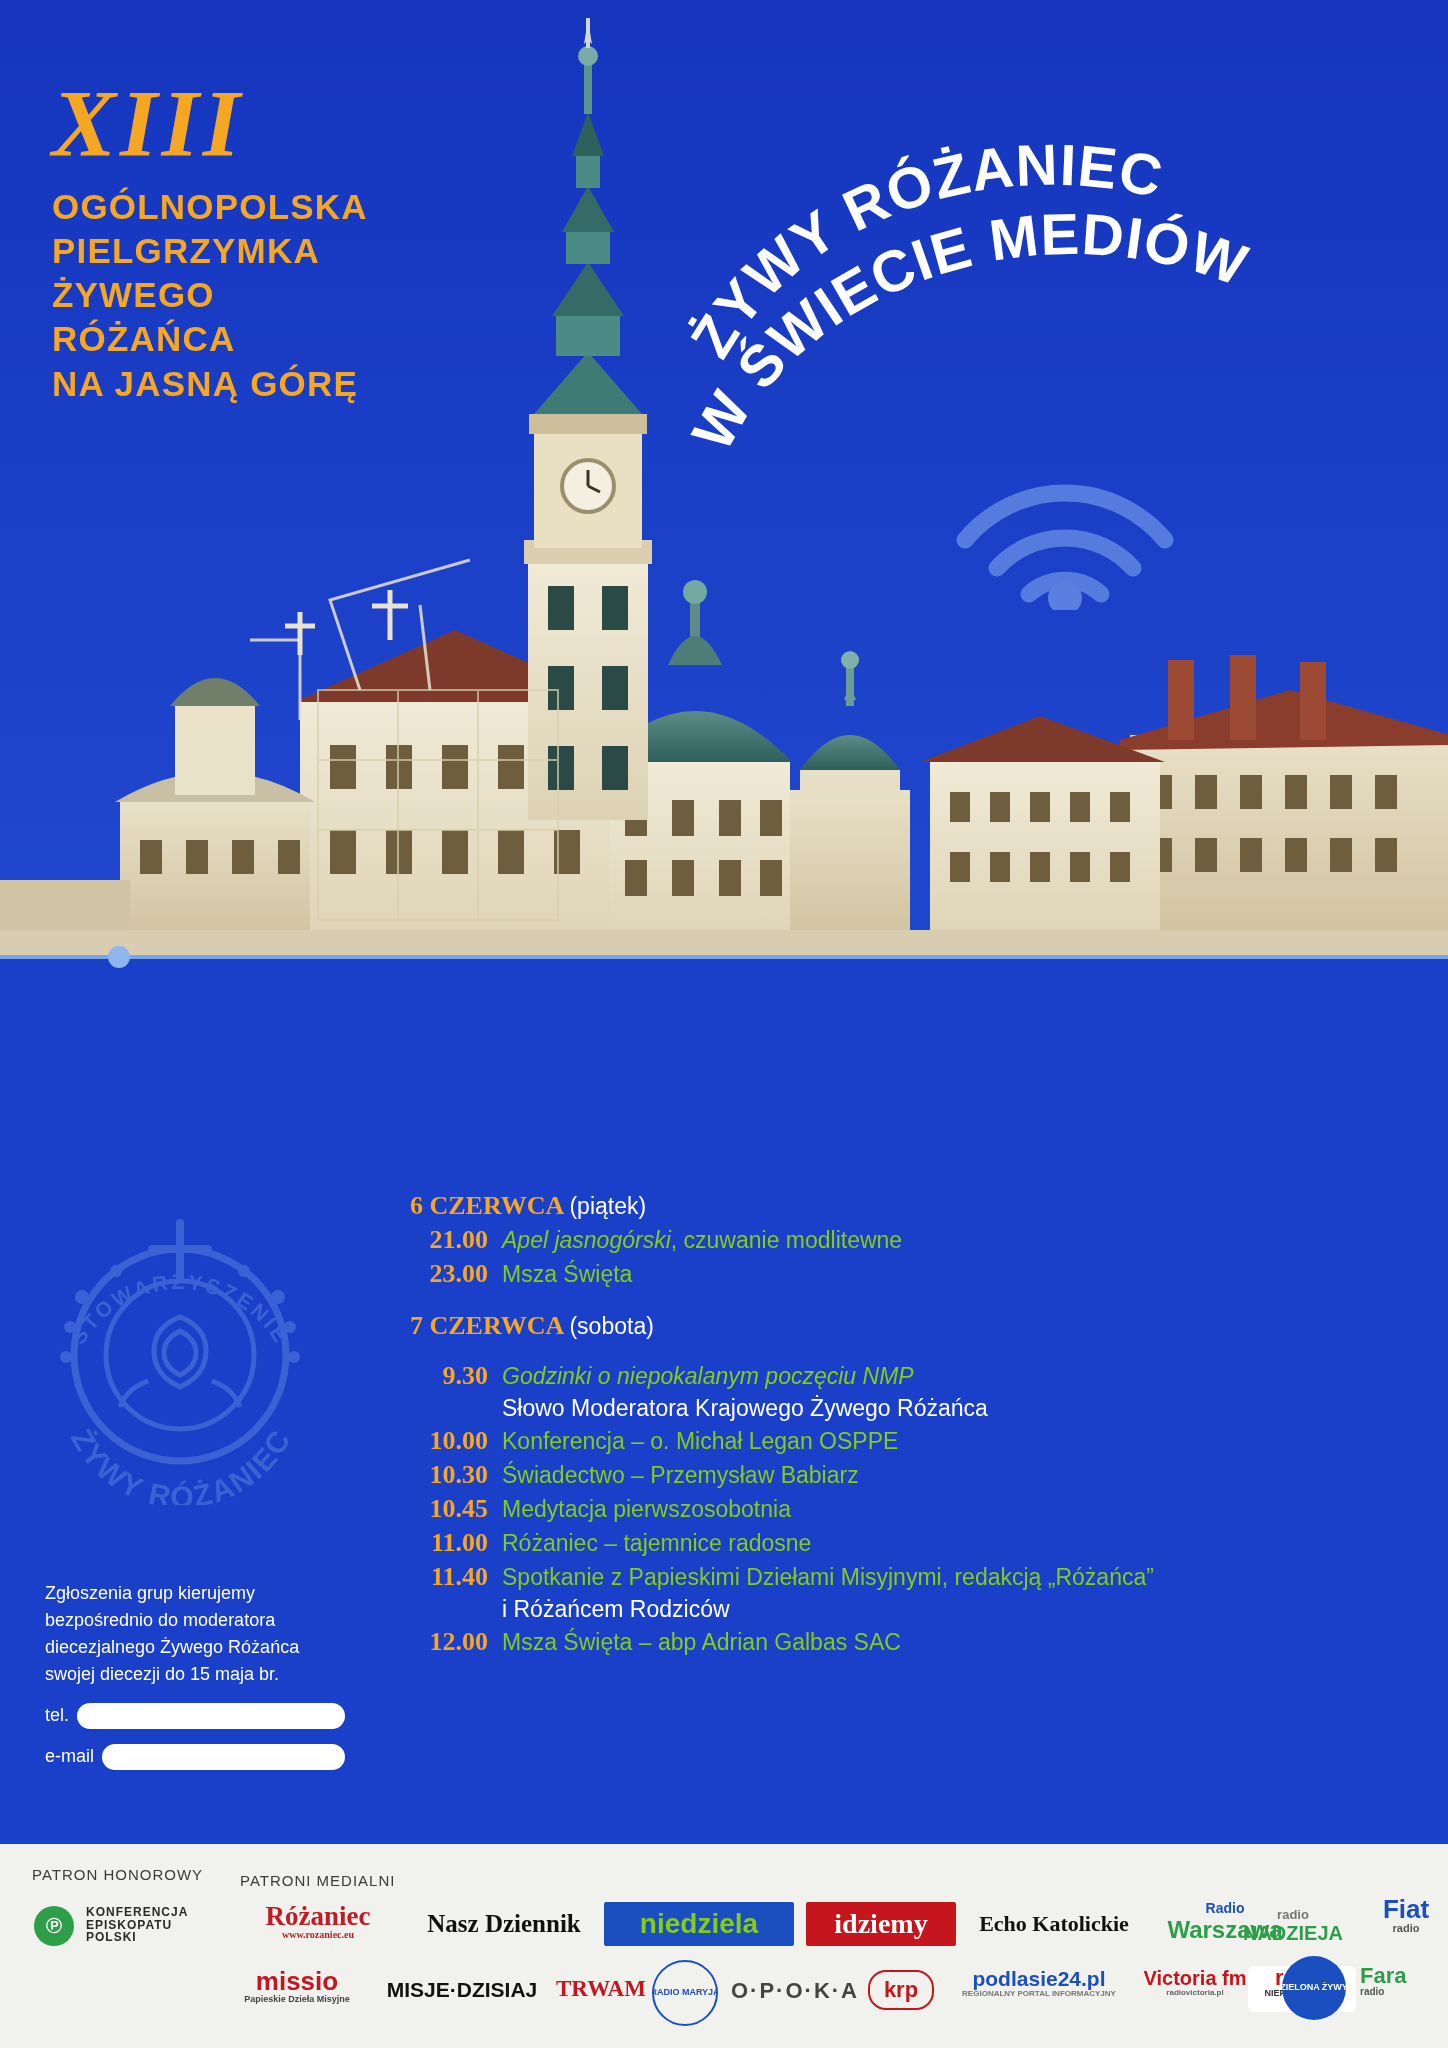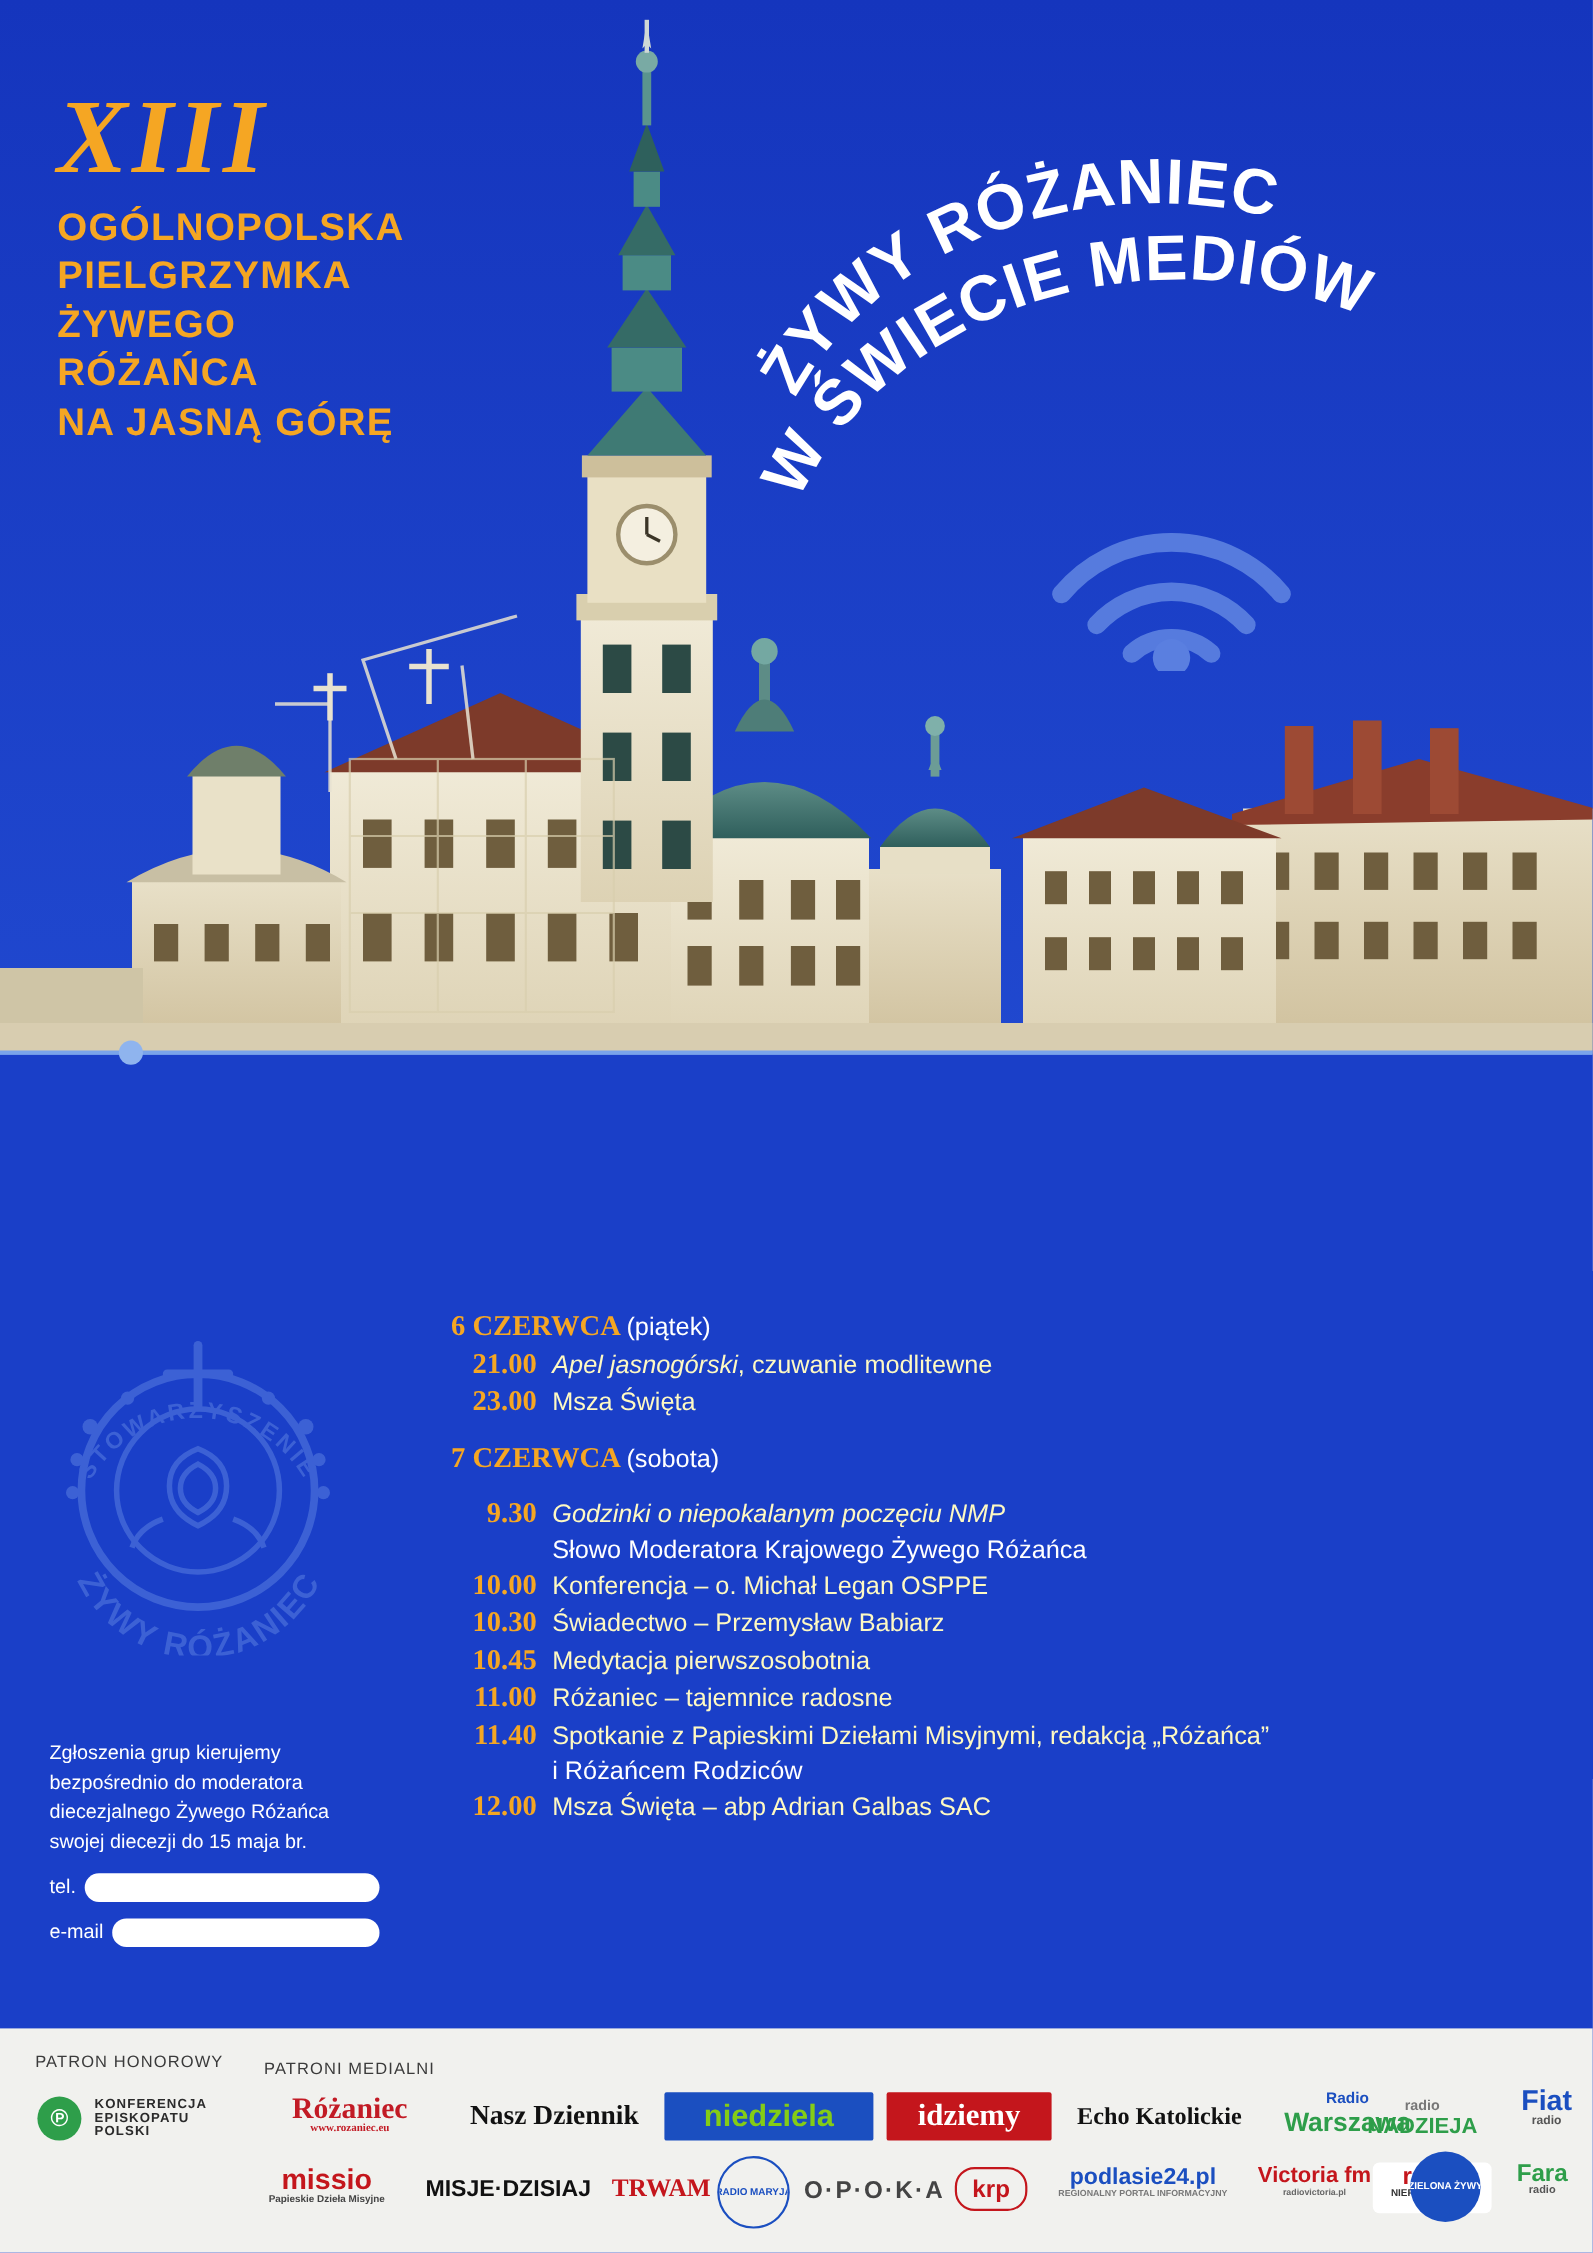--- a/index.html
+++ b/index.html
@@ -130,21 +130,21 @@
   .time {
     width: 92px;
     flex: 0 0 92px;
     text-align: right;
     padding-right: 14px;
     color: #f5a623;
     font-family: "Liberation Serif", serif;
     font-weight: bold;
     font-size: 26px;
   }
-  .desc { color: #fef9c3; }
+  .desc { color: #84cc16; }
   .desc .it { font-style: italic; }
   .note {
     margin-top: 16px;
     font-weight: bold;
     font-size: 23px;
     color: #ffffff;
   }
   .cont { margin-left: 92px; font-size: 23px; margin-top: 4px; }
   .gap { height: 16px; }
 
@@ -574,18 +574,18 @@
       podlasie24.pl<div style="font-size:8px; color:#777;">REGIONALNY PORTAL INFORMACYJNY</div>
     </div>
     <div class="logo" style="left:1140px; top:124px; width:110px; height:44px; color:#c4161c; font-size:20px; display:block; text-align:center;">
       Victoria fm<div style="font-size:8px; color:#666;">radiovictoria.pl</div>
     </div>
     <div class="logo" style="left:1248px; top:122px; width:108px; height:46px; color:#c4161c; font-size:22px; display:block; text-align:center; background:#fff; border-radius:6px;">
       radio<div style="font-size:9px; color:#333;">NIEPOKALANÓW</div>
     </div>
     <div class="logo" style="left:1250px; top:112px; width:0; height:0;"></div>
     <div class="logo" style="left:1282px; top:112px; width:64px; height:64px; border-radius:50%; background:#1b4fc0; color:#fff; font-size:9px;">ZIELONA ŻYWY</div>
-    <div class="logo" style="left:1360px; top:120px; width:84px; height:50px; color:#2e9e4a; font-size:22px; display:block; text-align:center;">
+    <div class="logo" style="left:1360px; top:120px; width:84px; height:50px; color:#2e9e4a; font-size:22px; display:block; text-align:left;">
       Fara<div style="font-size:10px; color:#555;">radio</div>
     </div>
   </div>
 
 </div>
 
 </body></html>

